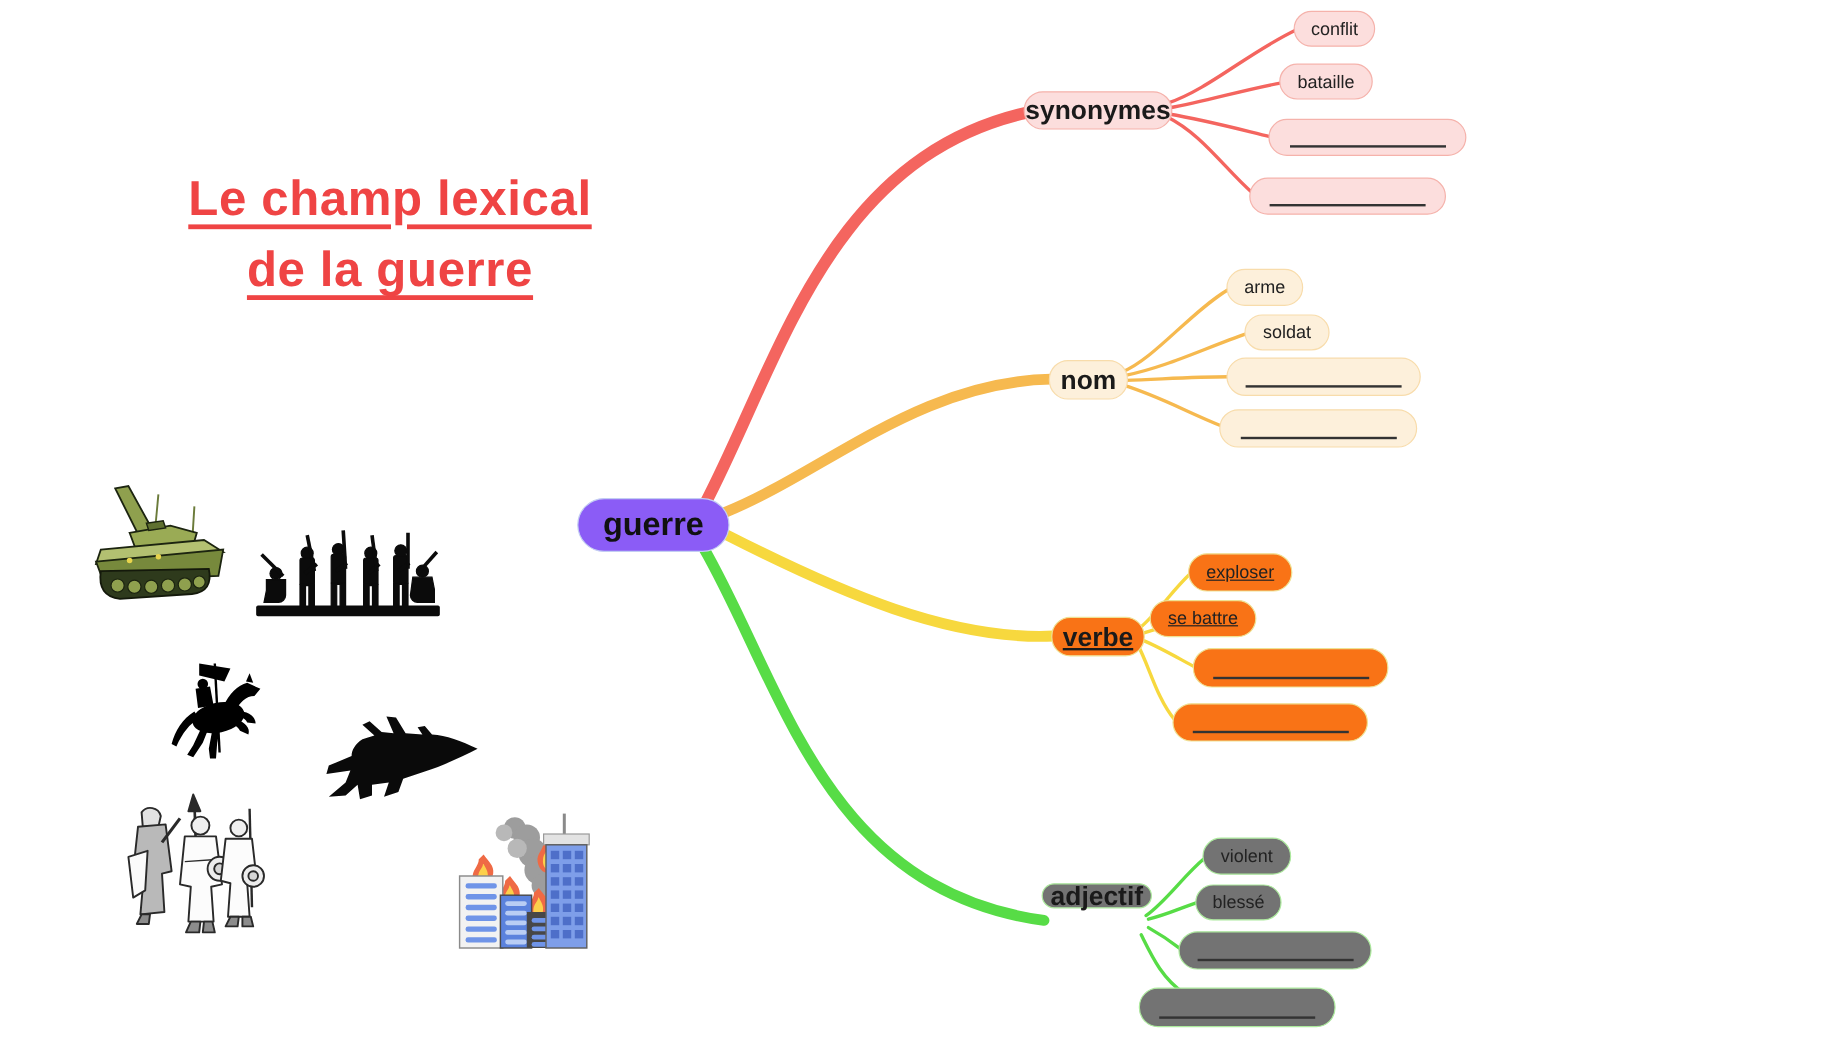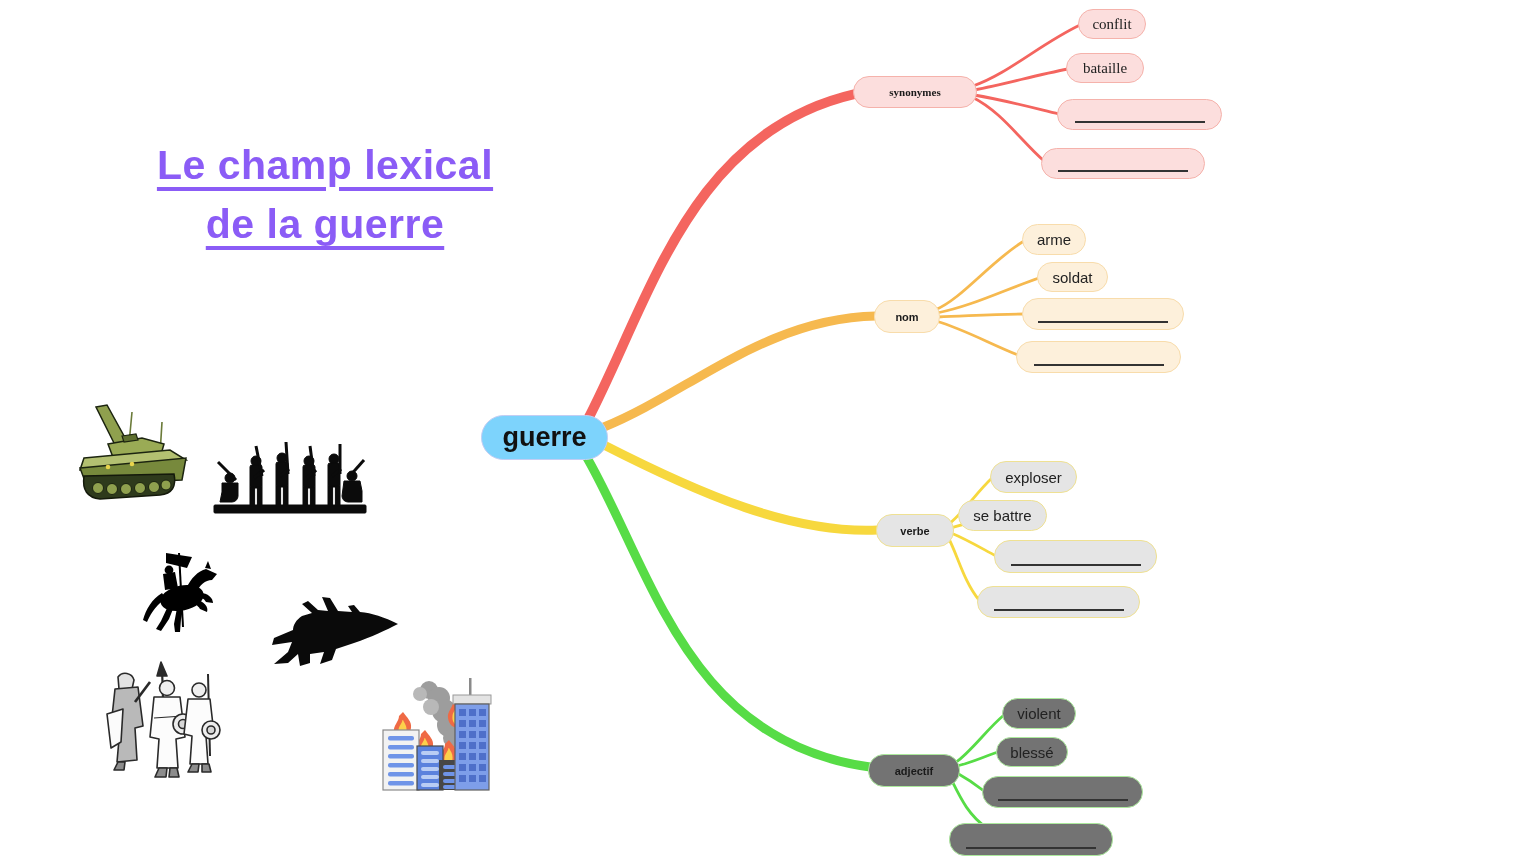--- a/index.html
+++ b/index.html
@@ -1,31 +1,31 @@
 <!DOCTYPE html>
 <html><head>
 <meta charset="utf-8">
 <style>
   html,body{margin:0;padding:0;background:#fff;}
   #canvas{position:relative;width:1536px;height:864px;background:#ffffff;overflow:hidden;
           font-family:"Liberation Sans",sans-serif;}
   #links{position:absolute;left:0;top:0;z-index:0;}
   .node{position:absolute;z-index:2;display:flex;align-items:center;justify-content:center;
         box-sizing:border-box;border-radius:16px;color:#1b1b1b;white-space:nowrap;}
-  .root{font-weight:bold;font-size:27px;border-radius:23px;background:#7dd3fc;border:1.5px solid #c3cdf3;color:#111;}
-  .cat{font-weight:bold;font-size:11px;color:#1a1a1a;}
+  .root{font-weight:bold;font-size:27px;border-radius:23px;background:#8b5cf6;border:1.5px solid #c3cdf3;color:#111;}
+  .cat{font-weight:bold;font-size:22px;color:#1a1a1a;}
   .child{font-size:15px;color:#222;}
-  .red{background:#fcdedd;border:1.4px solid #f5b2ab;font-family:Liberation Serif, serif;}
+  .red{background:#fcdedd;border:1.4px solid #f5b2ab;}
   .orange{background:#fdf0db;border:1.4px solid #f8dcab;text-align:right;}
-  .yellow{background:#e5e5e5;border:1.4px solid #efe193;}
+  .yellow{background:#f97316;border:1.4px solid #efe193;text-decoration:underline;}
   .green{background:#737373;border:1.4px solid #ace99d;}
   .blank .fill-line{position:absolute;left:50%;transform:translateX(-50%);bottom:6px;
         width:130px;height:2px;background:#333;}
   .title{position:absolute;left:95px;top:136px;width:460px;z-index:2;text-align:center;
-        font-weight:800;font-size:41px;line-height:1.45;color:#8b5cf6;letter-spacing:0.5px;}
+        font-weight:800;font-size:41px;line-height:1.45;color:#ef4444;letter-spacing:0.5px;}
   .title .tline{text-decoration:underline;text-decoration-thickness:4px;text-underline-offset:8px;}
   .illus{position:absolute;z-index:1;}
 </style>
 </head>
 <body>
 
 <div id="canvas">
 
   <svg id="links" width="1536" height="864" viewBox="0 0 1536 864">
     <g fill="none" stroke-linecap="round">
@@ -68,21 +68,21 @@
   <div class="title">
     <div class="tline">Le champ lexical</div>
     <div class="tline">de la guerre</div>
   </div>
 
   <div class="node root" style="left:481px;top:415px;width:127px;height:45px">guerre</div>
 
   <div class="node cat red" style="left:853px;top:76px;width:124px;height:32px">synonymes</div>
   <div class="node cat orange" style="left:874px;top:300px;width:66px;height:33px">nom</div>
   <div class="node cat yellow" style="left:876px;top:514px;width:78px;height:33px">verbe</div>
-  <div class="node cat green" style="left:868px;top:754px;width:92px;height:33px">adjectif</div>
+  <div class="node cat green" style="left:868px;top:736px;width:92px;height:21px">adjectif</div>
 
   <div class="node child red" style="left:1078px;top:9px;width:68px;height:30px">conflit</div>
   <div class="node child red" style="left:1066px;top:53px;width:78px;height:30px">bataille</div>
   <div class="node child red blank" style="left:1057px;top:99px;width:165px;height:31px">
     <span class="fill-line"></span>
     </div>
   <div class="node child red blank" style="left:1041px;top:148px;width:164px;height:31px">
     <span class="fill-line"></span>
     </div>
 

